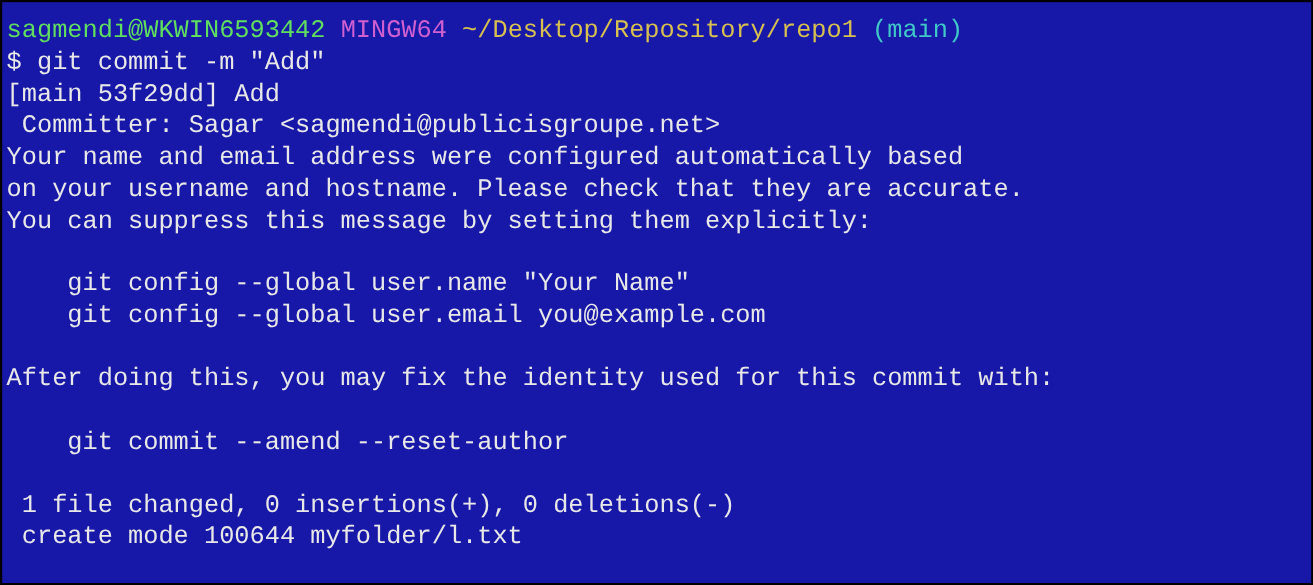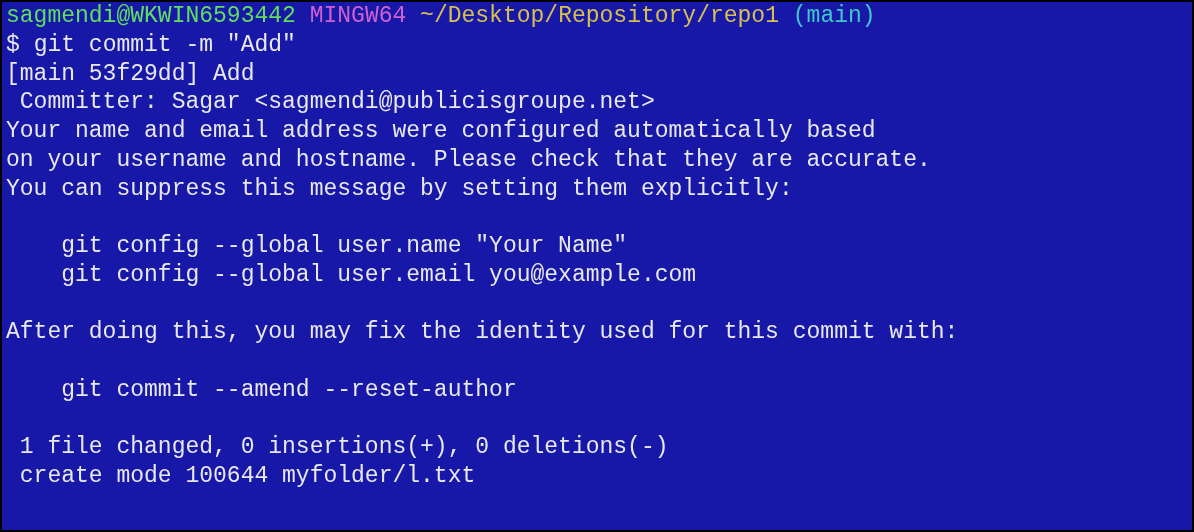--- a/index.html
+++ b/index.html
@@ -7,21 +7,21 @@
       background: #000;
       width: 1194px;
       height: 532px;
       overflow: hidden;
     }
     .terminal {
       background: #1818a8;
       border: 2px solid #000;
       width: 1194px;
       height: 532px;
-      padding: 0 4px;
+      padding: 12px 4px;
       font-family: "Consolas", "Courier New", monospace;
       font-size: 23px;
       line-height: 1.25;
       color: #e8e8e8;
       white-space: pre;
     }
     .user-host { color: #60de60; }
     .mingw { color: #d060d0; }
     .path { color: #d8c050; }
     .branch { color: #40c8c8; }

